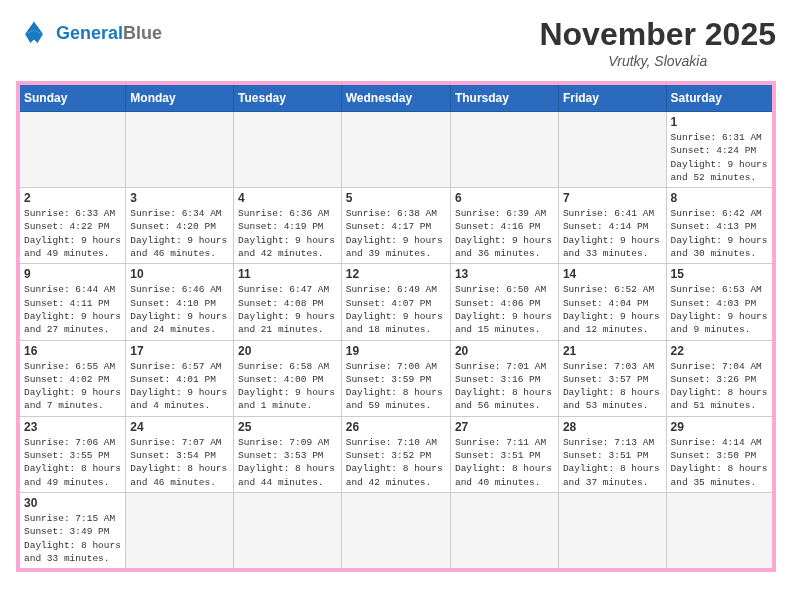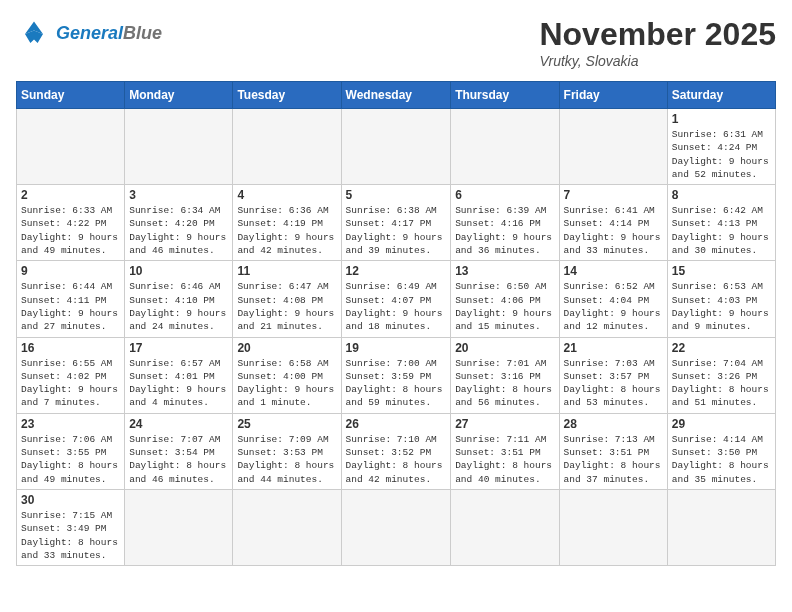--- a/index.html
+++ b/index.html
@@ -20,42 +20,42 @@
       display: flex;
       align-items: center;
       gap: 4px;
     }
     .logo-text {
       font-size: 18px;
       font-weight: bold;
       color: #333;
       line-height: 1.1;
     }
-    .logo-text span { color: #1a7abf; font-style: italic; }
+    .logo-text span { color: #1a7abf; }
     .logo-bird {
       width: 36px;
       height: 36px;
     }
     .title-block {
-      text-align: left;
+      text-align: center;
     }
     .month-year {
       font-size: 32px;
       font-weight: bold;
       color: #333;
     }
     .location {
       font-size: 14px;
       color: #555;
       font-style: italic;
     }
     .calendar {
       width: 100%;
       border-collapse: collapse;
-      border: 1px solid #f9a8d4;
+      border: 4px solid #f9a8d4;
     }
     .calendar th {
       background: #2a6bbf;
       color: #fff;
       font-size: 12px;
       font-weight: bold;
       padding: 6px 4px;
       text-align: left;
       border: 1px solid #1e5a9f;
     }

